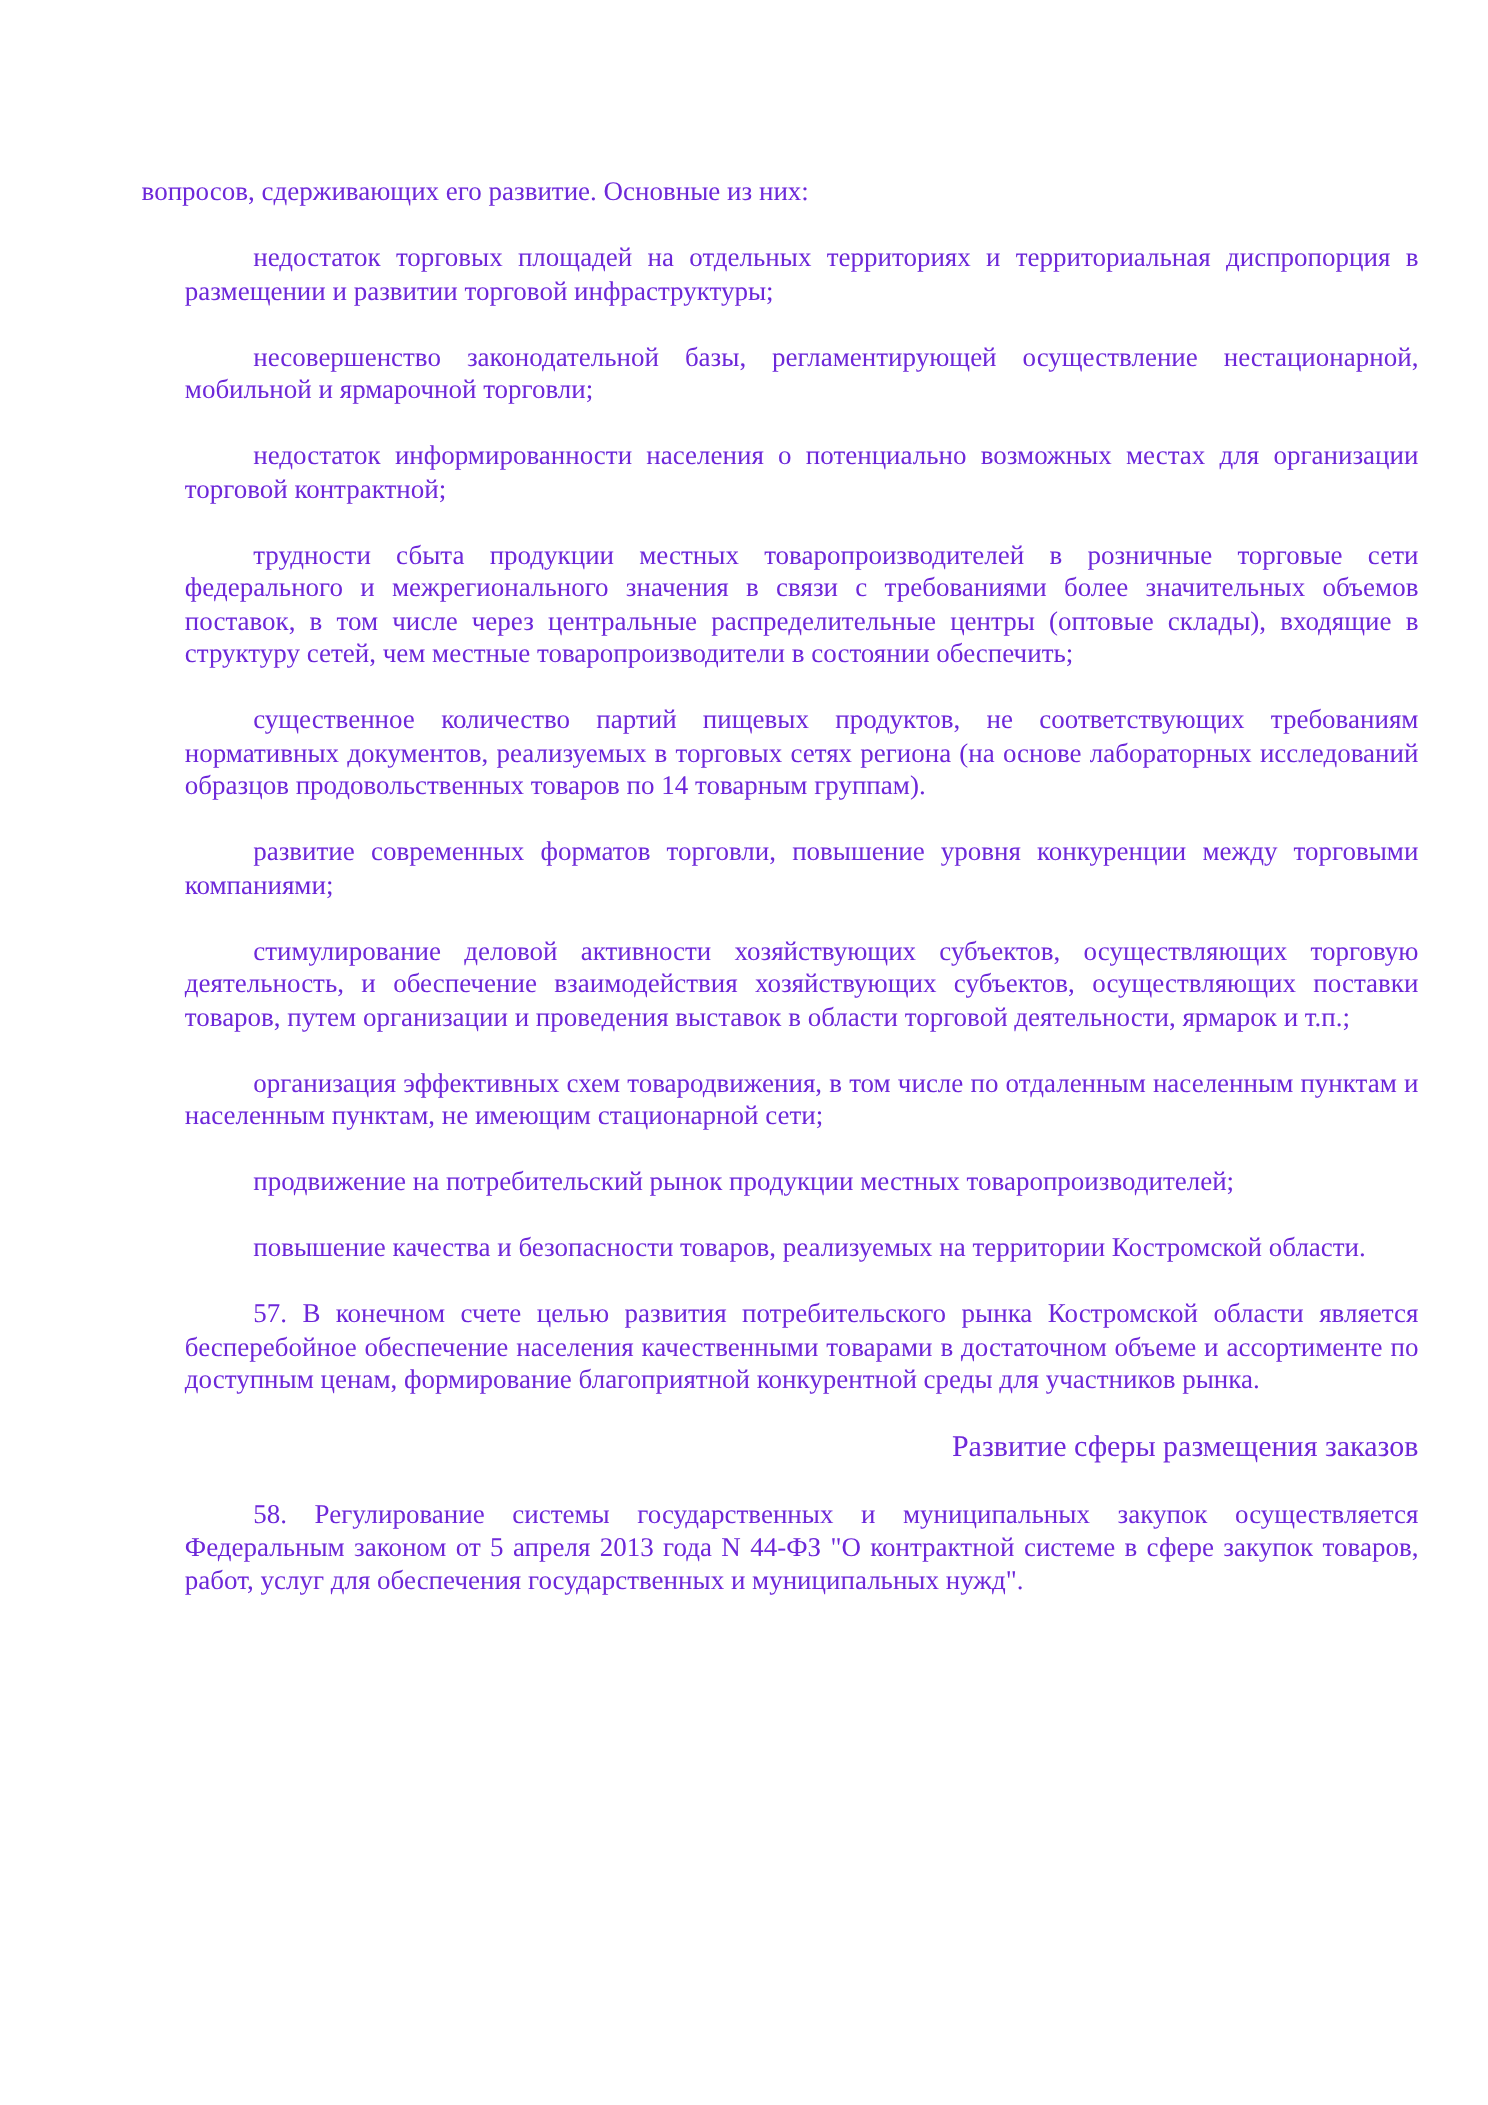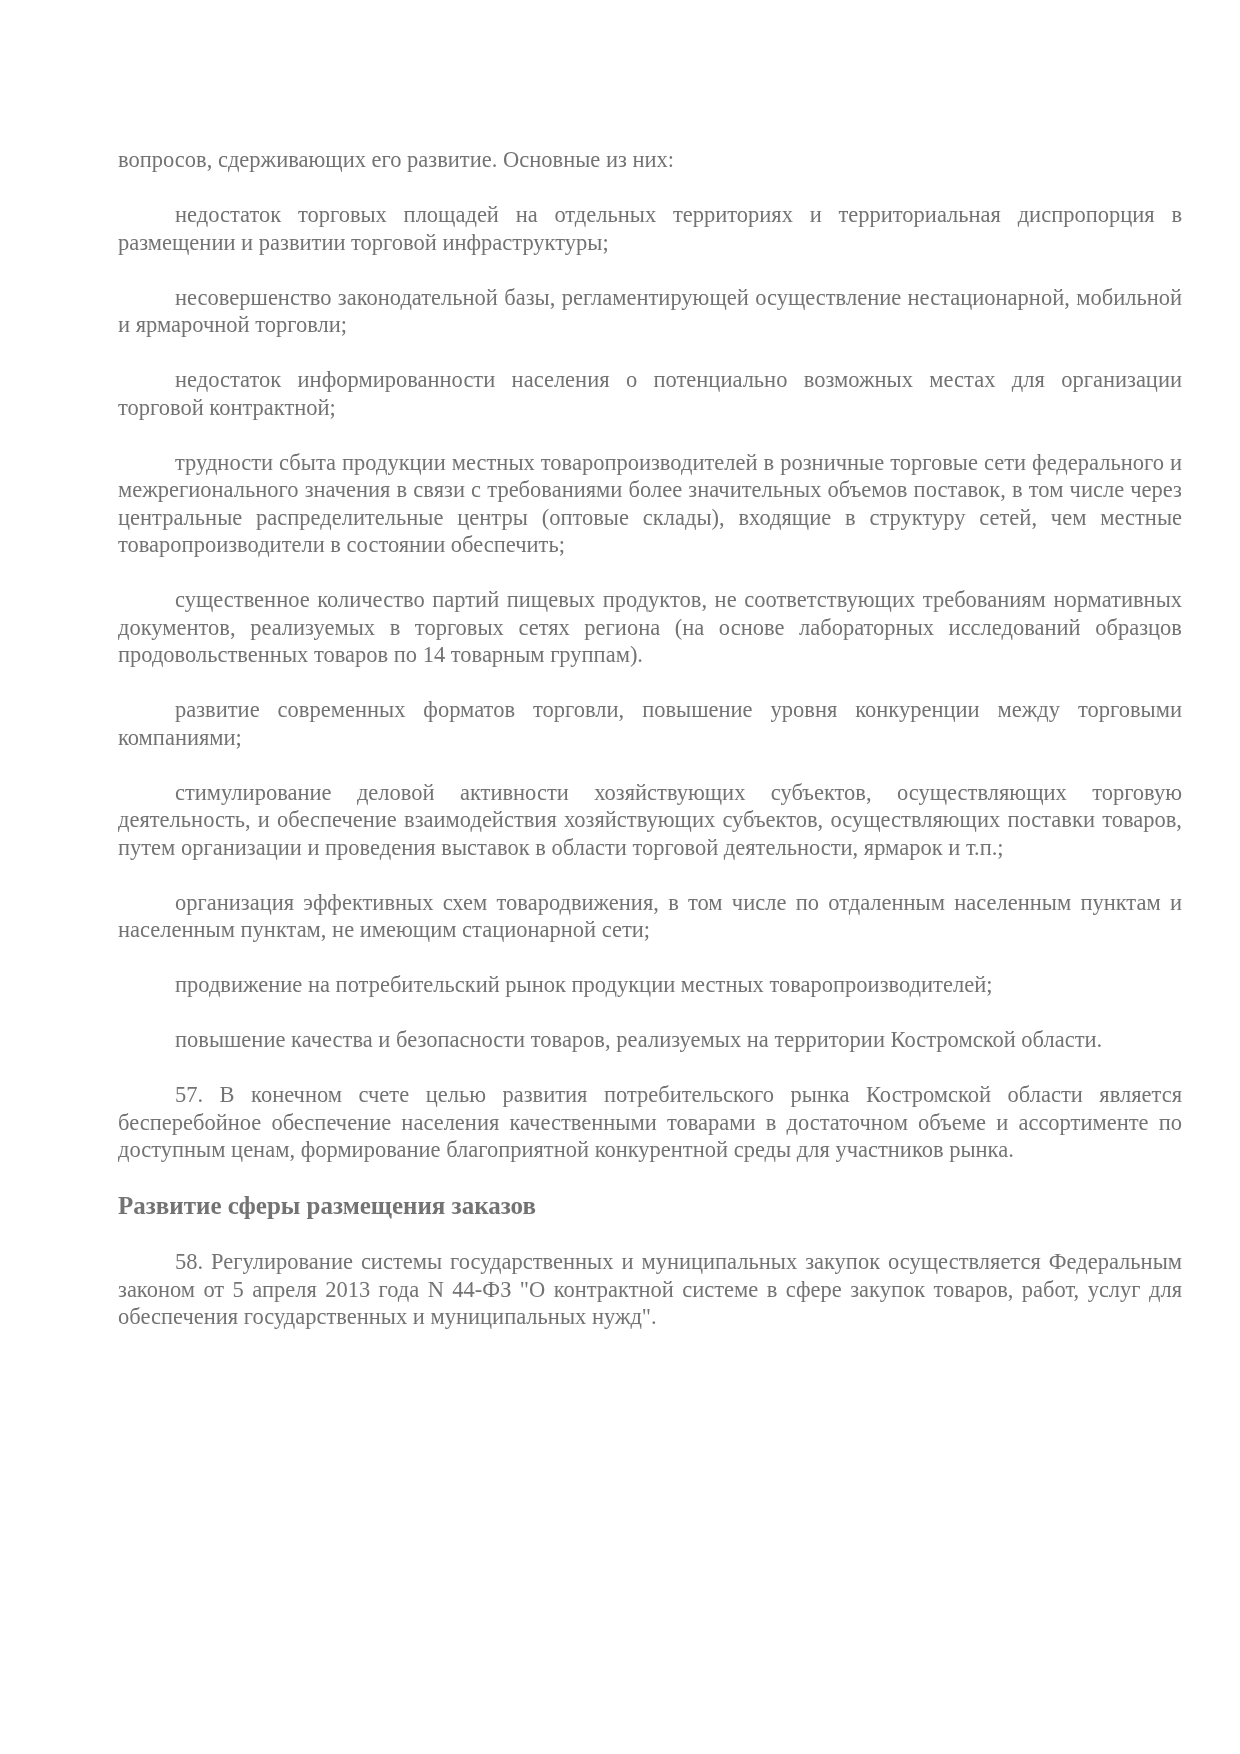--- a/index.html
+++ b/index.html
@@ -1,24 +1,24 @@
 <!DOCTYPE html>
 <html><head>
 <meta charset="utf-8">
 <style>
   html, body { margin: 0; padding: 0; background: #ffffff; }
   body { width: 1240px; height: 1754px; position: relative; overflow: hidden; }
   .page {
     position: absolute; left: 118px; top: 146px; width: 1064px;
-    font-family: "Liberation Serif", serif; font-size: 22.5px; line-height: 27.5px; color: #737373;
+    font-family: "Liberation Serif", serif; font-size: 22.5px; line-height: 27.5px; color: #6d28d9;
   }
   .p { text-align: justify; margin: 0 0 27.5px 0; }
-  .ind { text-indent: 57px; }
+  .ind { text-indent: 57px; margin-left: 36px; }
   .heading {
-    text-align: left; font-weight: bold; font-size: 25px; line-height: 30px;
+    text-align: right; font-weight: normal; font-size: 25px; line-height: 30px;
     margin: 20px 0 27px 0;
   }
 </style>
 </head>
 <body>
 
 <div class="page">
   <p class="p">вопросов, сдерживающих его развитие. Основные из них:</p>
   <p class="p ind">недостаток торговых площадей на отдельных территориях и территориальная диспропорция в размещении и развитии торговой инфраструктуры;</p>
   <p class="p ind">несовершенство законодательной базы, регламентирующей осуществление нестационарной, мобильной и ярмарочной торговли;</p>

